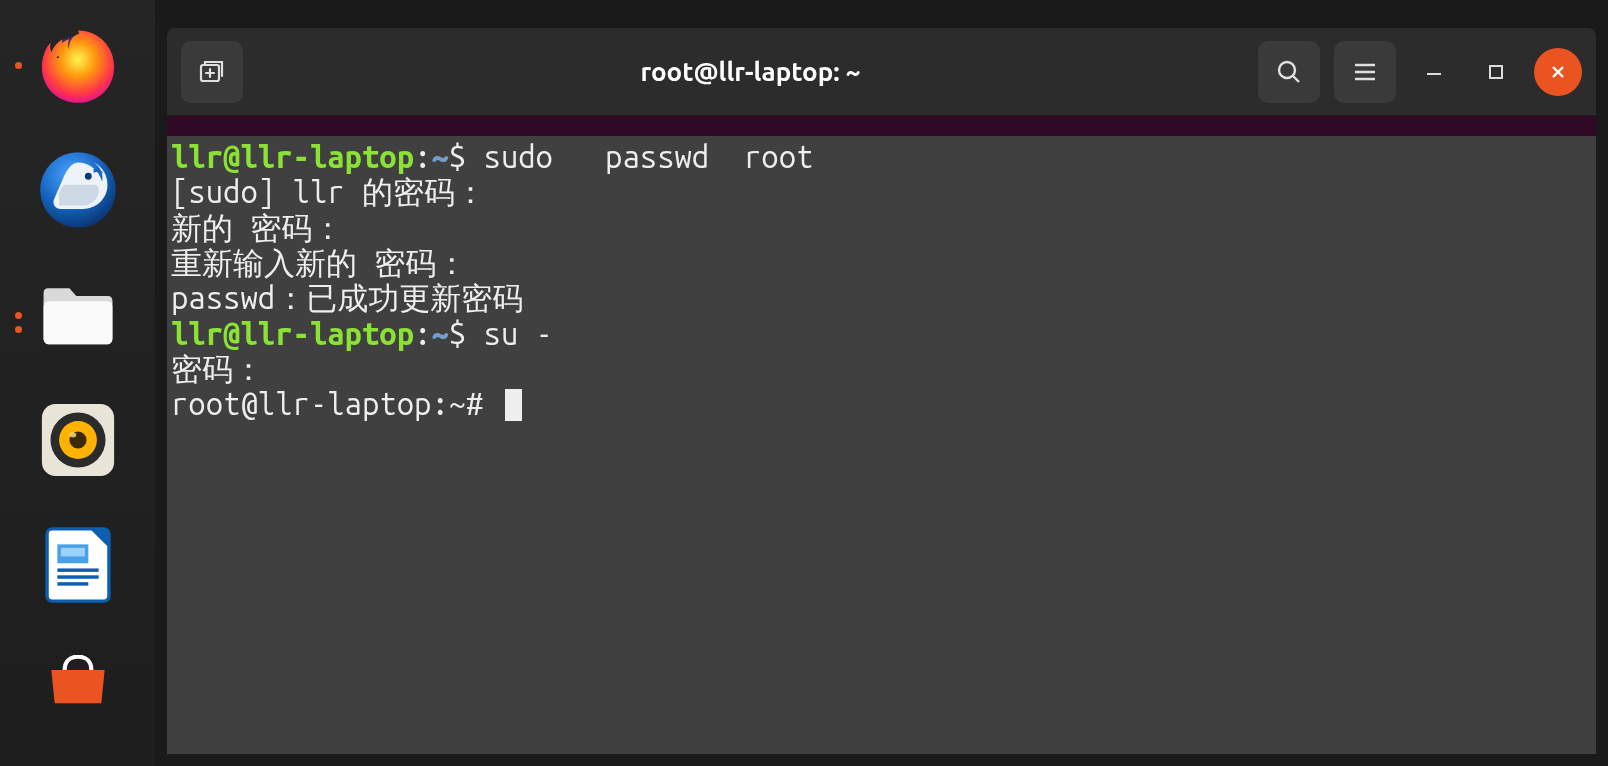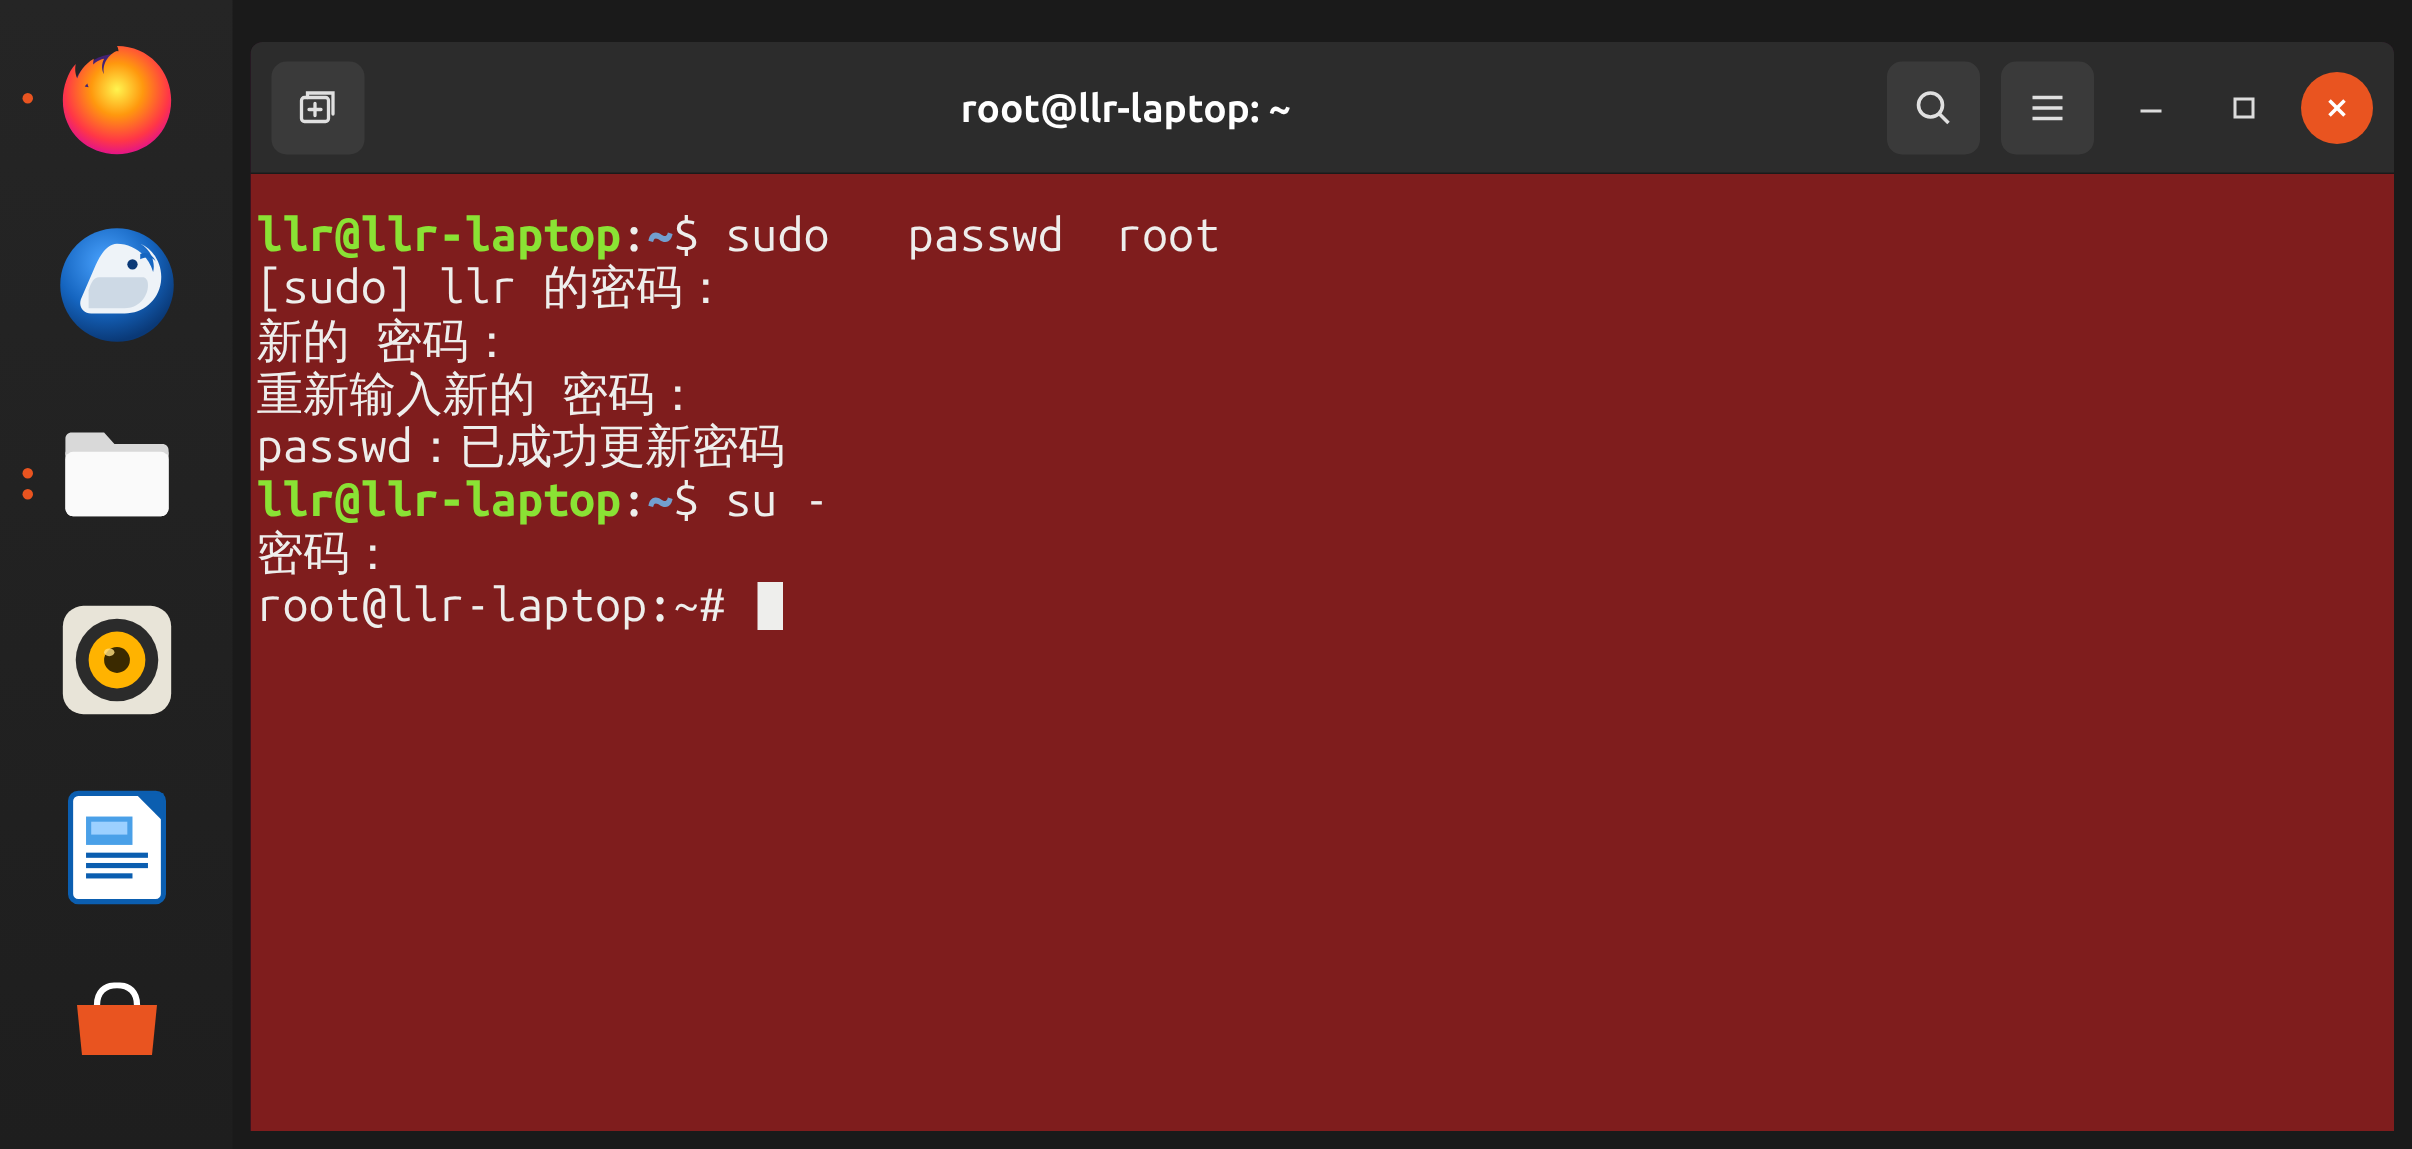--- a/index.html
+++ b/index.html
@@ -108,27 +108,28 @@
   }
   
   .win-btn.close {
     background: #e95420;
     border-radius: 50%;
     color: #fff;
   }
   
   .terminal-body {
     flex: 1;
-    padding: 22px 4px;
+    padding: 3px 4px;
     font-family: "Ubuntu Mono", "DejaVu Sans Mono", monospace;
     font-size: 31px;
     line-height: 1.14;
     color: #eeeeec;
-    background: #7f1d1d;
+    background: #404040;
     white-space: pre;
+    margin-top: 20px;
   }
   
   .prompt-user { color: #8ae234; font-weight: bold; }
   .prompt-path { color: #729fcf; font-weight: bold; }
   .prompt-sep { color: #eeeeec; }
   .prompt-dollar { color: #eeeeec; }
   .term-text { color: #eeeeec; }
   
   .cursor-block {
     display: inline-block;

